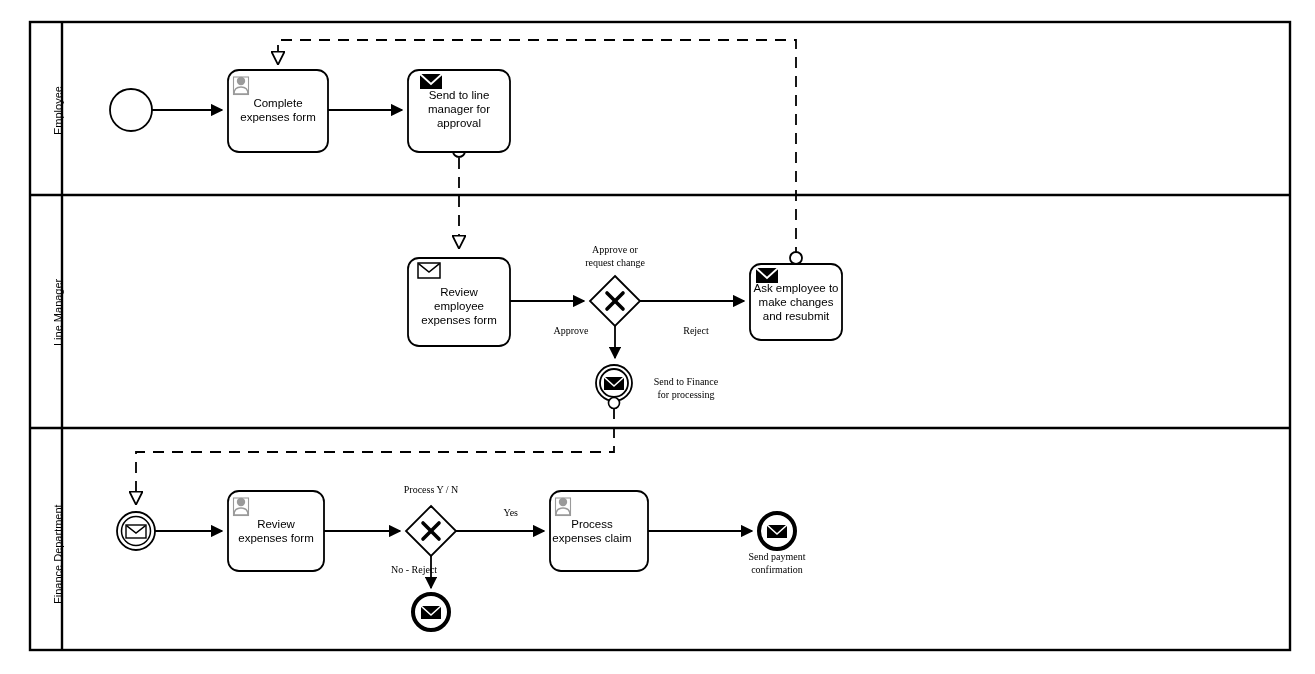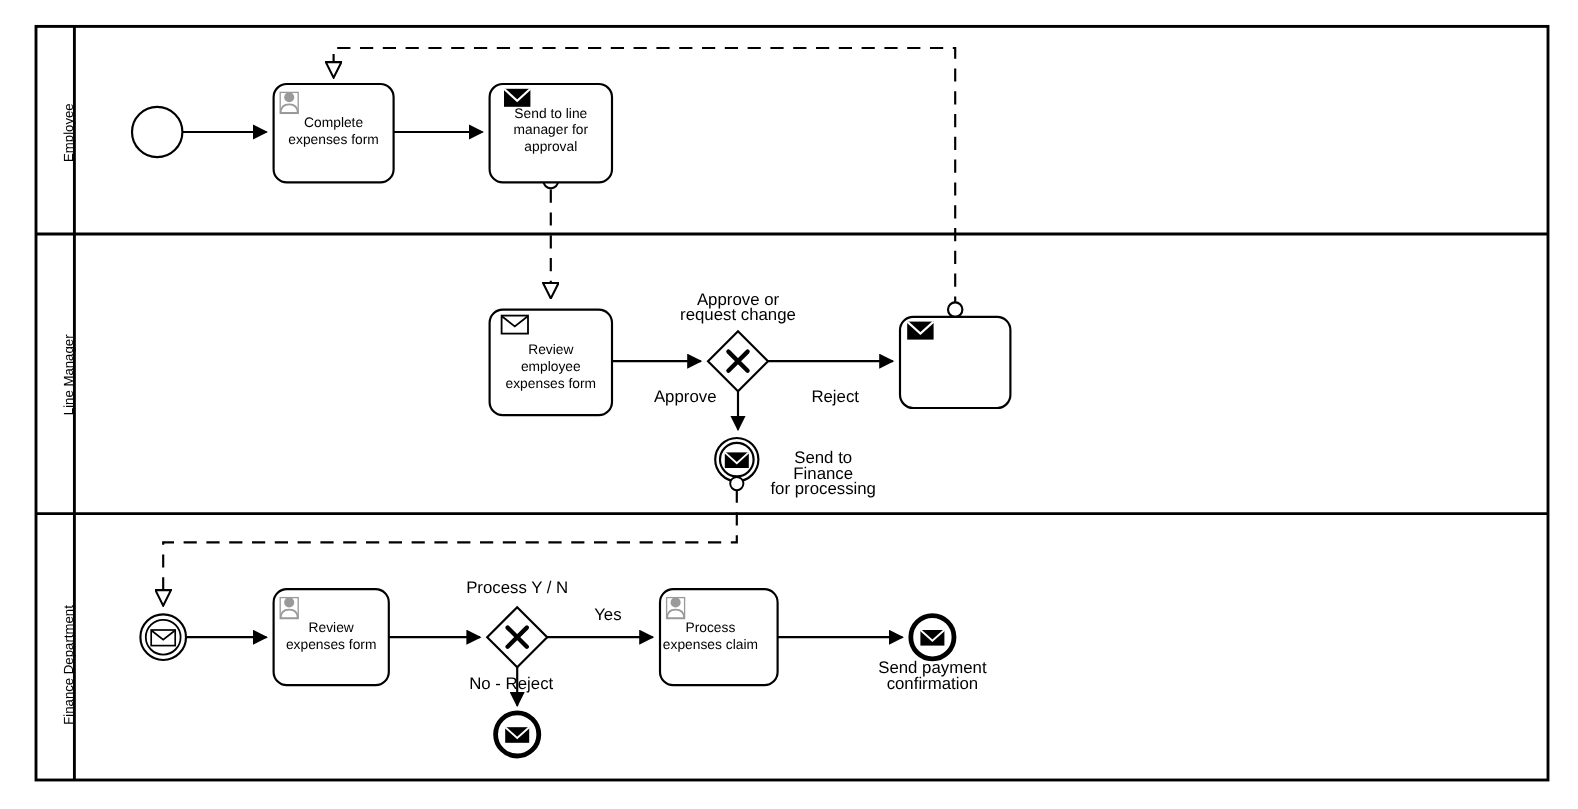--- a/index.html
+++ b/index.html
@@ -19,22 +19,22 @@
     position:absolute;
     font-family:"Liberation Sans",sans-serif;
     font-size:11.5px;
     line-height:14px;
     color:#000000;
     text-align:center;
     white-space:pre-line;
   }
   .edge-label{
     position:absolute;
-    font-family:Liberation Sans, sans-serif;
-    font-size:14px;
+    font-family:Liberation Serif, serif;
+    font-size:10px;
     line-height:13px;
     color:#000000;
     text-align:center;
     white-space:pre-line;
   }
 </style>
 </head>
 <body>
 
 <div id="canvas">
@@ -198,20 +198,23 @@
 expenses form</div>
 
   <div class="node-text" style="left:408px; top:88px; width:102px;">Send to line
 manager for
 approval</div>
 
   <div class="node-text" style="left:408px; top:285px; width:102px;">Review
 employee
 expenses form</div>
 
+  <div class="node-text" style="left:748px; top:281px; width:96px;">Ask employee to
+make changes
+and resubmit</div>
 
   <div class="node-text" style="left:228px; top:517px; width:96px;">Review
 expenses form</div>
 
   <div class="node-text" style="left:550px; top:517px; width:84px;">Process
 expenses claim</div>
 
   <div class="edge-label" style="left:545px; top:243px; width:140px;">Approve or
 request change</div>
 

